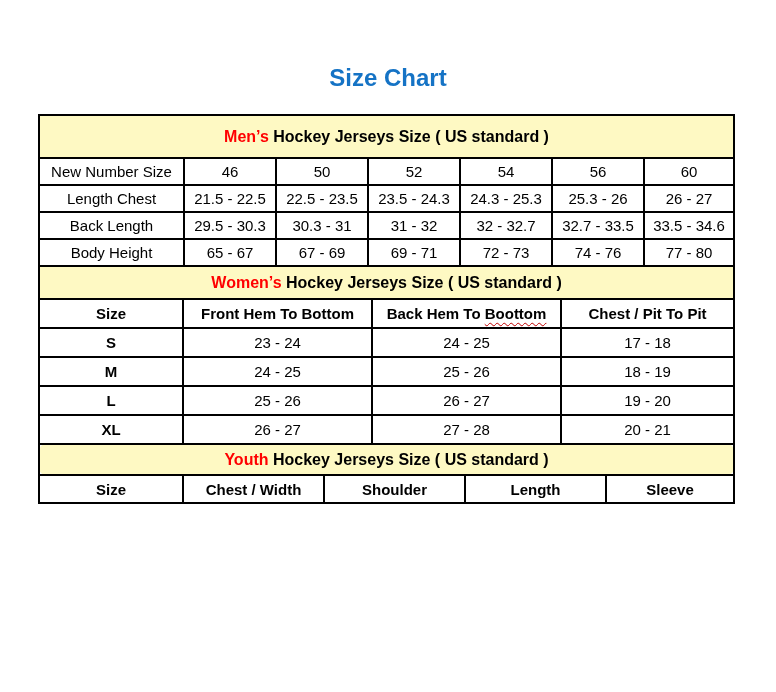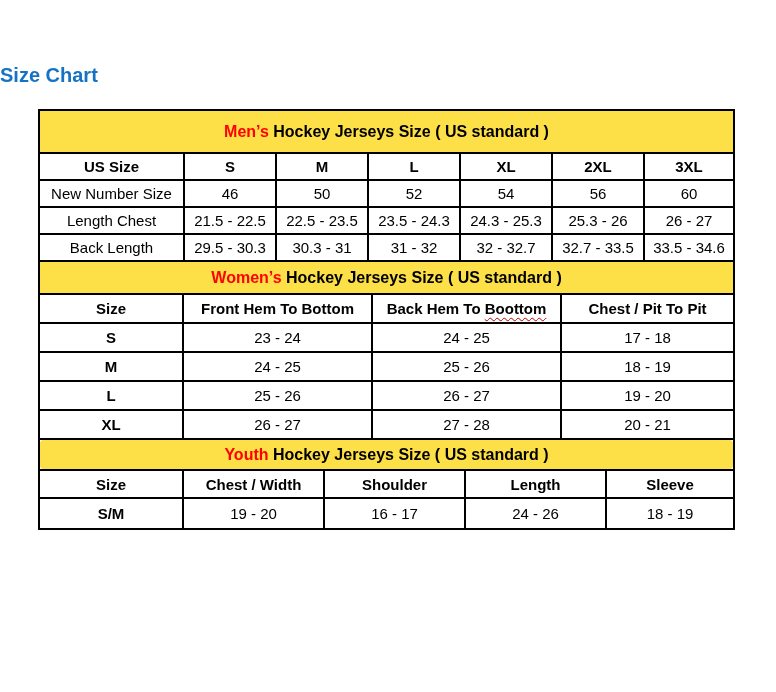--- a/index.html
+++ b/index.html
@@ -11,22 +11,22 @@
     width: 776px;
     height: 692px;
     font-family: "Liberation Sans", sans-serif;
     color: #000000;
     overflow: hidden;
   }
   .page-title {
     margin: 0;
     padding-top: 64px;
     padding-bottom: 22px;
-    text-align: left;
-    font-size: 20px;
+    text-align: center;
+    font-size: 24px;
     font-weight: bold;
     color: #1573C5;
     letter-spacing: 0px;
   }
   .chart-wrap {
     width: 695px;
     margin: 0 auto 0 38px;
   }
   table.sheet {
     width: 695px;
@@ -39,21 +39,21 @@
   }
   table.sheet td {
     border: 2px solid #000000;
     text-align: center;
     vertical-align: middle;
     padding: 0 2px;
     overflow: hidden;
     white-space: nowrap;
   }
   td.banner {
-    background: #fde047;
+    background: #fef9c3;
     font-weight: bold;
     font-size: 16px;
   }
   table.men   td.banner { height: 41px; }
   table.women td.banner { height: 31px; margin-left: 9px; }
   table.youth td.banner { height: 29px; border-radius: 7px; }
   .red { color: #FF0000; }
   td.hdr { font-weight: bold; }
   td.lbl { font-weight: normal; }
   td.lbl.b { font-weight: bold; }
@@ -83,29 +83,20 @@
         <col style="width:92px">
       <col style="width:92px">
         <col style="width:92px">
         <col style="width:92px">
         <col style="width:90px">
     </colgroup>
     <tbody>
         <tr>
           <td class="banner" colspan="7"><span class="red">Men’s</span> Hockey Jerseys Size ( US standard )</td>
         </tr>
-        <tr class="hrow">
-          <td class="hdr">US Size</td>
-          <td class="hdr">S</td>
-          <td class="hdr">M</td>
-          <td class="hdr">L</td>
-          <td class="hdr">XL</td>
-          <td class="hdr">2XL</td>
-          <td class="hdr">3XL</td>
-        </tr>
         <tr class="drow">
           <td class="lbl">New Number Size</td>
           <td>46</td>
           <td>50</td>
           <td>52</td>
           <td>54</td>
           <td>56</td>
           <td>60</td>
         </tr>
         <tr class="drow">
@@ -118,20 +109,29 @@
           <td>26 - 27</td>
         </tr>
         <tr class="drow">
           <td class="lbl">Back Length</td>
           <td>29.5 - 30.3</td>
           <td>30.3 - 31</td>
           <td>31 - 32</td>
           <td>32 - 32.7</td>
           <td>32.7 - 33.5</td>
           <td>33.5 - 34.6</td>
+        </tr>
+        <tr class="drow">
+          <td class="lbl">Body Height</td>
+          <td>65 - 67</td>
+          <td>67 - 69</td>
+          <td>69 - 71</td>
+          <td>72 - 73</td>
+          <td>74 - 76</td>
+          <td>77 - 80</td>
         </tr>
       </tbody>
   </table>
 
   <table class="sheet women">
     <colgroup>
       <col style="width:144px">
         <col style="width:189px">
         <col style="width:189px">
         <col style="width:173px">
@@ -185,23 +185,16 @@
         <tr>
           <td class="banner" colspan="5"><span class="red">Youth</span> Hockey Jerseys Size ( US standard )</td>
         </tr>
         <tr class="hrow">
           <td class="hdr">Size</td>
           <td class="hdr">Chest / Width</td>
           <td class="hdr">Shoulder</td>
           <td class="hdr">Length</td>
           <td class="hdr">Sleeve</td>
         </tr>
-        <tr class="drow">
-          <td class="lbl b">S/M</td>
-          <td>19 - 20</td>
-          <td>16 - 17</td>
-          <td>24 - 26</td>
-          <td>18 - 19</td>
-        </tr>
       </tbody>
   </table>
 
 </div>
 
 </body></html>

